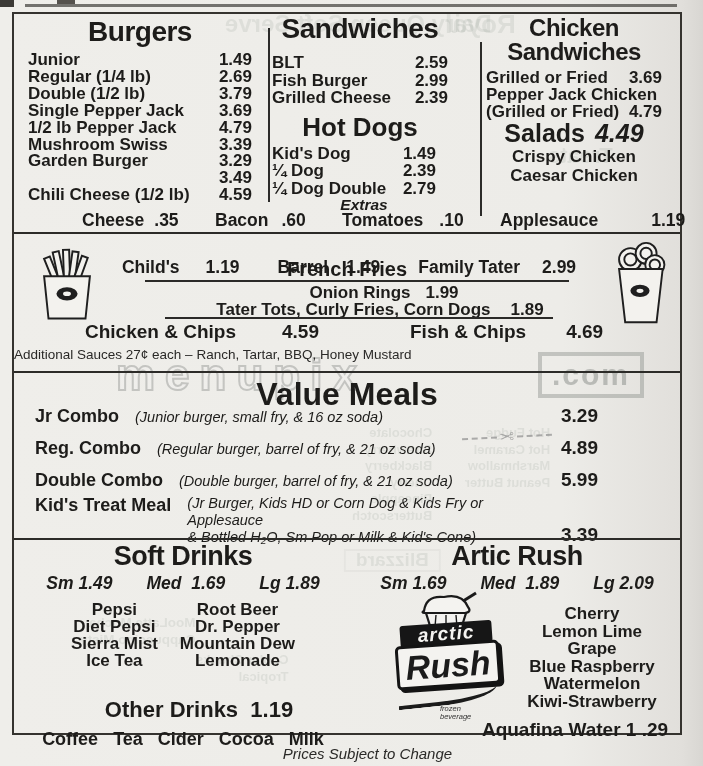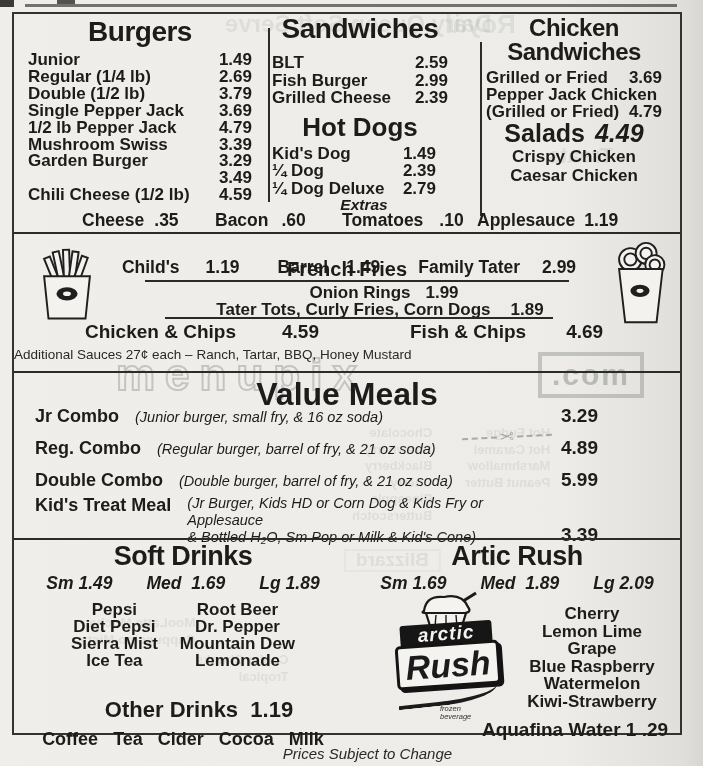--- a/index.html
+++ b/index.html
@@ -188,21 +188,21 @@
       <div class="hd-rows">
         <div class="mi">
             <span>Kid's Dog</span>
             <span class="p">1.49</span>
           </div>
         <div class="mi">
             <span>¼ Dog</span>
             <span class="p">2.39</span>
           </div>
         <div class="mi">
-            <span>¼ Dog Deluxe</span>
+            <span>¼ Dog Double</span>
             <span class="p">2.79</span>
           </div>
       </div>
     </div>
 
     <div class="vline" style="left:466px;top:28px;height:174px;"></div>
 
     <div class="col-chick">
       <div class="hdr">Chicken</div>
       <div class="hdr">Sandwiches</div>
@@ -226,21 +226,21 @@
         <span style="margin-left:10px;">.35</span>
       </div>
     <div class="exg" style="left:201px;">
         <span>Bacon</span>
         <span style="margin-left:13px;">.60</span>
       </div>
     <div class="exg" style="left:328px;">
         <span>Tomatoes</span>
         <span style="margin-left:16px;">.10</span>
       </div>
-    <div class="exg" style="left:463px;">
+    <div class="exg" style="left:486px;gap:44px;">
         <span>Applesauce</span>
         <span style="margin-left:9px;">1.19</span>
       </div>
 
     <div class="hline" style="top:218px;"></div>
 
     <div class="fry-icon">
       <svg width="66" height="74" viewBox="0 0 74 84">
         <g stroke="#1f1f1f" stroke-width="2.2" fill="#f3f2ee">
           <rect x="16" y="10" width="7" height="28" transform="rotate(-22 19 24)"></rect>

